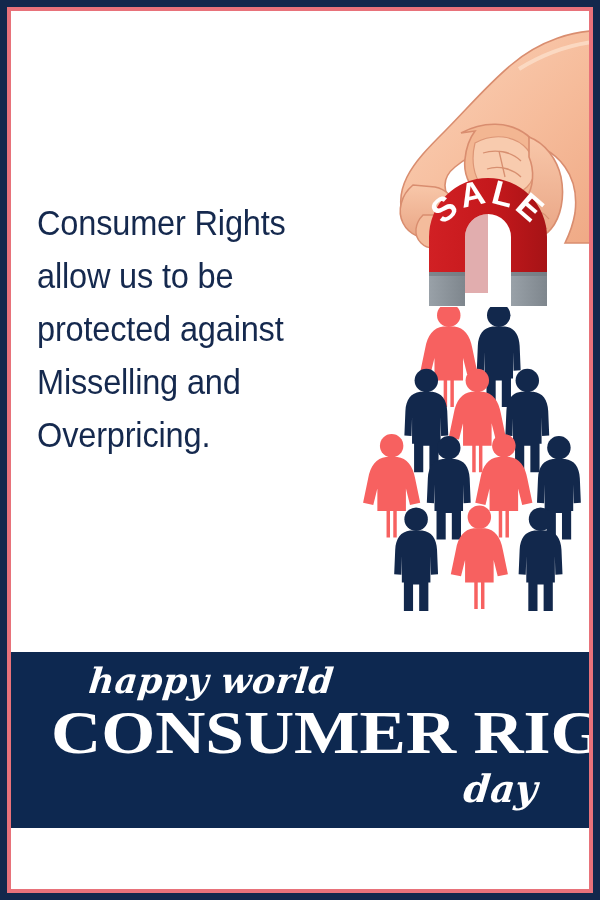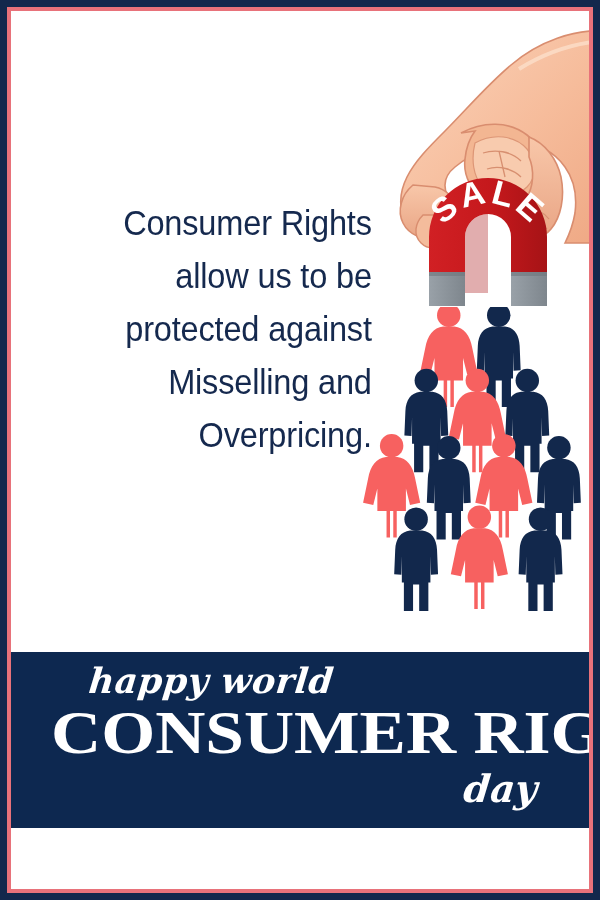--- a/index.html
+++ b/index.html
@@ -8,21 +8,20 @@
     background:#12284C;
     font-family:"Liberation Sans", sans-serif;
     overflow:hidden;
   }
 
   
   #poster {
     position:relative;
     width:600px; height:900px;
     background:#12284C;
-    text-align:right;
   }
   #coral-frame {
     position:absolute;
     left:7px; top:7px;
     width:586px; height:886px;
     border:4px solid #E8727A;
     background:#ffffff;
   }
   #inner-canvas {
     position:absolute;

